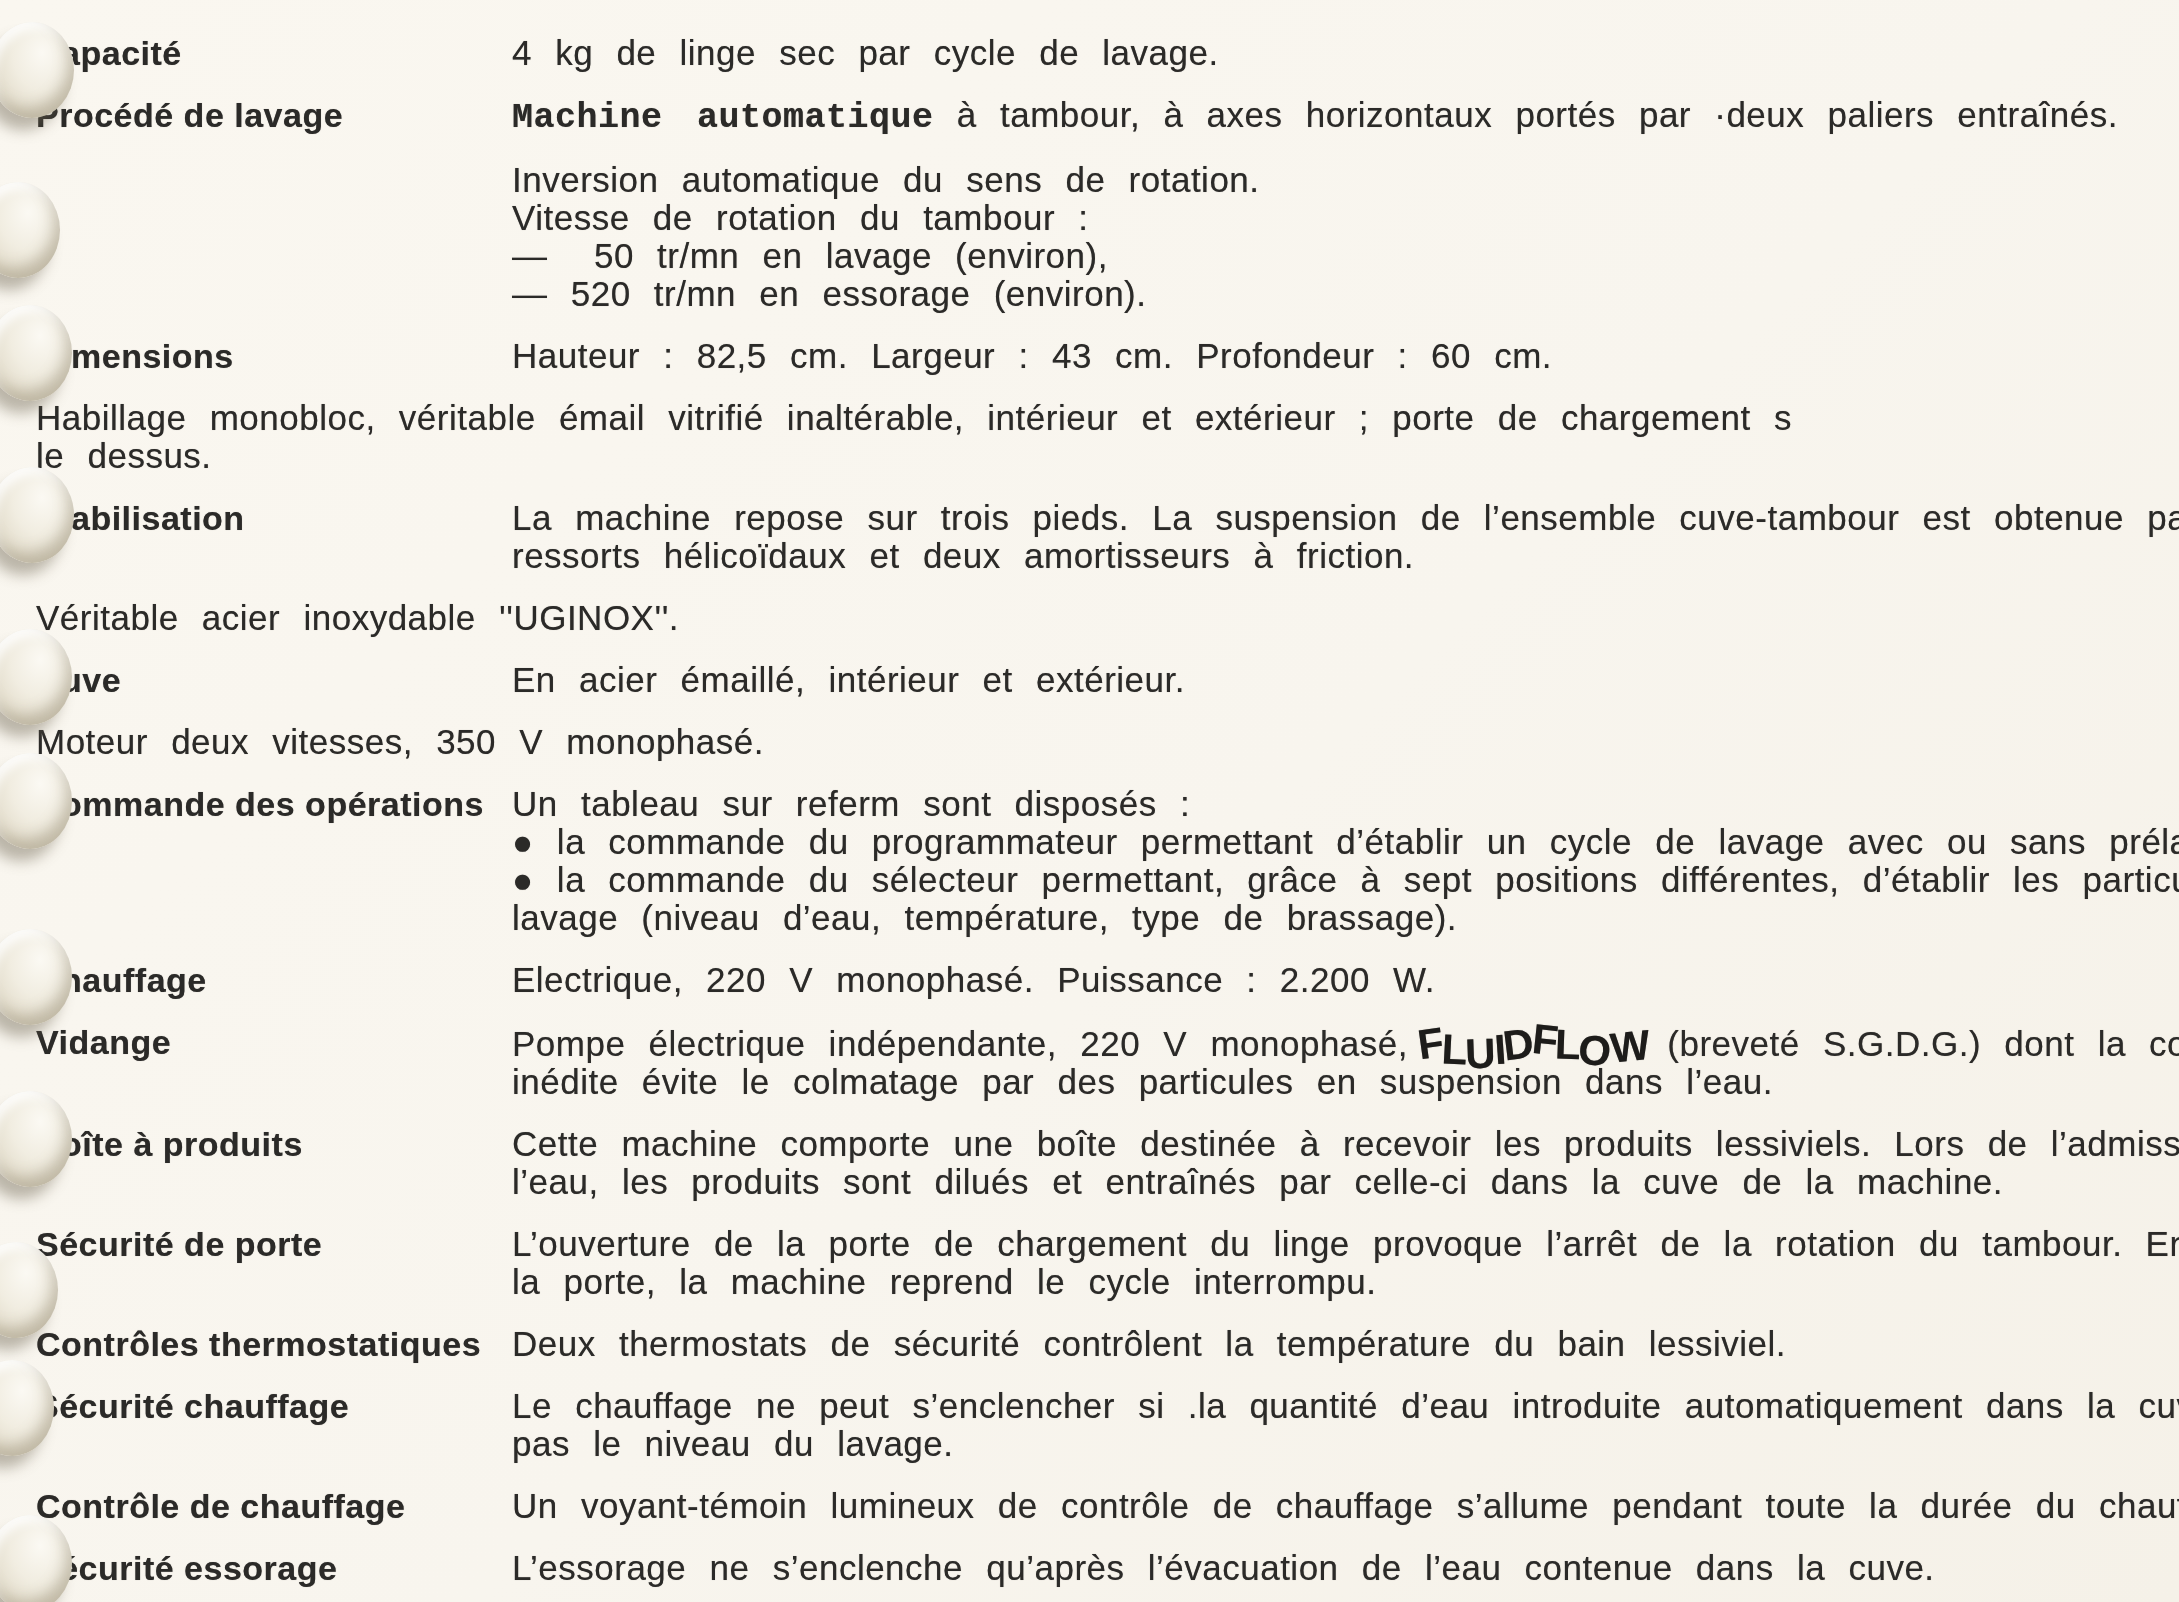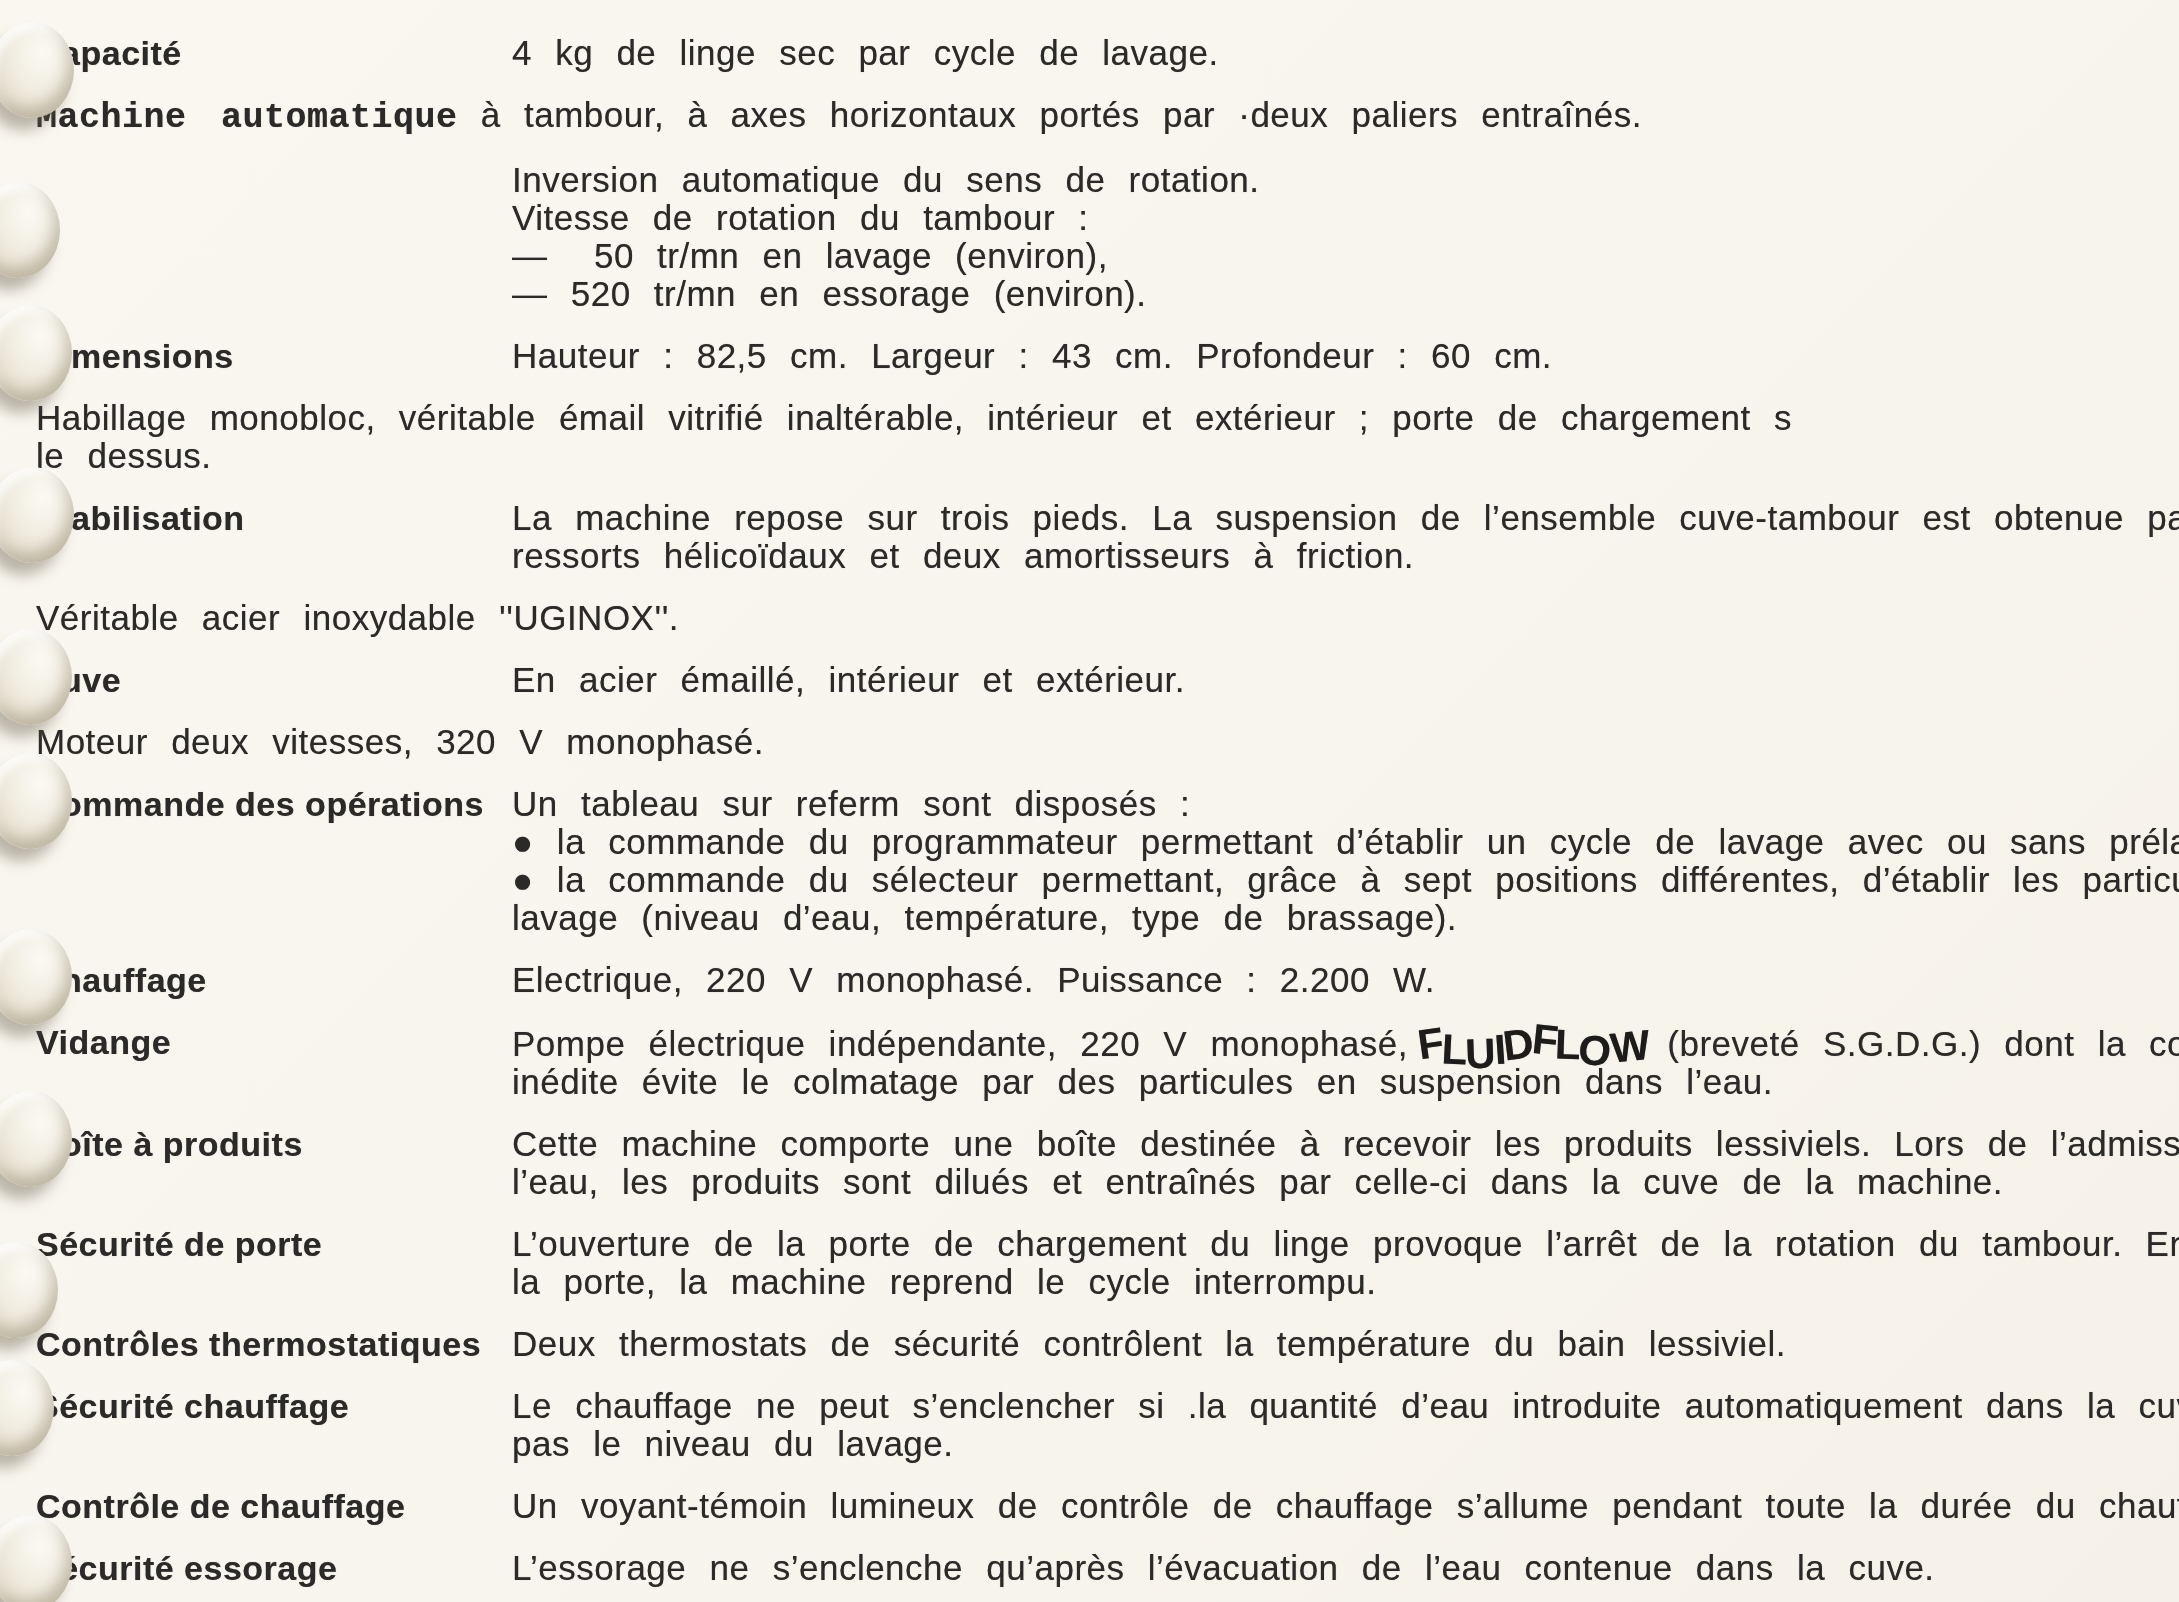--- a/index.html
+++ b/index.html
@@ -75,20 +75,21 @@
 
 <div class="page">
   <div class="content">
       <div class="row">
         <div class="label">Capacité</div>
         <div class="value">
           <div class="line"><span>4 kg de linge sec par cycle de lavage.</span></div>
         </div>
       </div>
       <div class="row">
+        <div class="label">Procédé de lavage</div>
         <div class="value">
           <div class="line"><span class="bold">Machine automatique</span><span> à tambour, à axes horizontaux portés par ·deux paliers entraînés.</span></div>
         </div>
       </div>
       <div class="row">
         <div class="label"></div>
         <div class="value">
           <div class="line"><span>Inversion automatique du sens de rotation.</span></div>
           <div class="line"><span>Vitesse de rotation du tambour :</span></div>
           <div class="line"><span>—  50 tr/mn en lavage (environ),</span></div>
@@ -120,21 +121,21 @@
         </div>
       </div>
       <div class="row">
         <div class="label">Cuve</div>
         <div class="value">
           <div class="line"><span>En acier émaillé, intérieur et extérieur.</span></div>
         </div>
       </div>
       <div class="row">
         <div class="value">
-          <div class="line"><span>Moteur deux vitesses, 320 V monophasé.</span></div>
+          <div class="line"><span>Moteur deux vitesses, 350 V monophasé.</span></div>
         </div>
       </div>
       <div class="row">
         <div class="label">Commande des opérations</div>
         <div class="value">
           <div class="line"><span>Un tableau sur referm sont disposés :</span></div>
           <div class="line"><span>● la commande du programmateur permettant d’établir un cycle de lavage avec ou sans prélavage ;</span></div>
           <div class="line"><span>● la commande du sélecteur permettant, grâce à sept positions différentes, d’établir les particularités</span></div>
           <div class="line"><span>lavage (niveau d’eau, température, type de brassage).</span></div>
         </div>

